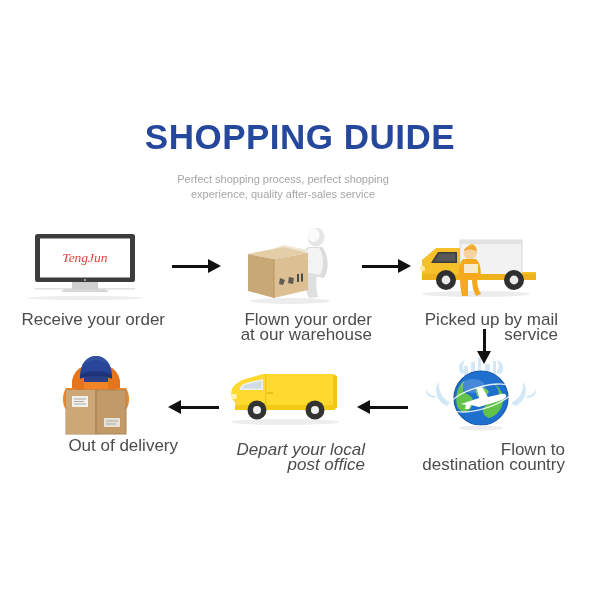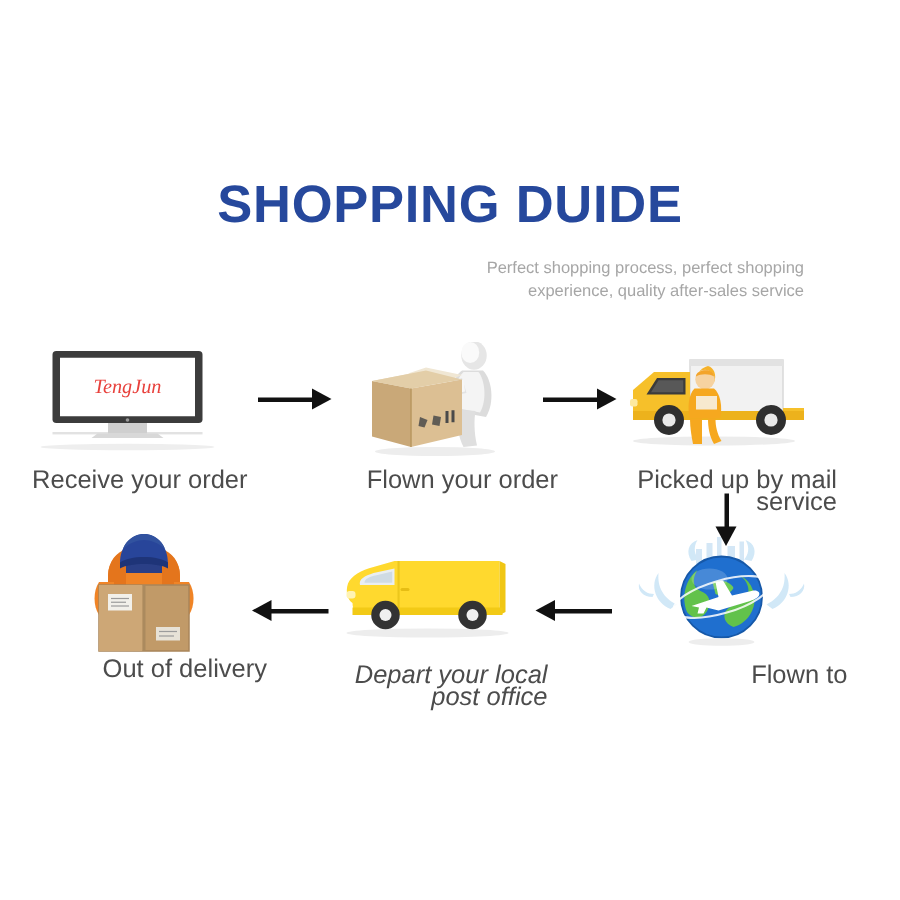--- a/index.html
+++ b/index.html
@@ -31,24 +31,25 @@
     font-weight: bold;
     letter-spacing: 0.5px;
     color: #26489c;
     line-height: 40px;
   }
   .subtitle {
     position: absolute;
     left: 0;
     top: 172px;
     width: 536px;
-    text-align: right;
+    text-align: center;
     font-size: 11px;
     color: #a6a6a6;
     line-height: 15px;
+    padding-left: 15px;
   }
   .subtitle span { display: block; }
 
   
   .step {
     position: absolute;
     width: 160px;
     text-align: right;
   }
   .step-art {
@@ -177,20 +178,21 @@
         <g fill="#4a4a4a">
           <path d="M68 50 l5 2 -2 5 -4 -1 z" opacity="0.85"></path>
           <path d="M77 49 l5 1 -1 6 -5 -1 z" opacity="0.85"></path>
           <rect x="85" y="46" width="2" height="8"></rect>
           <rect x="89" y="45.5" width="2" height="8"></rect>
         </g>
       </svg>
     </div>
     <div class="step-label">
       <span>Flown your order</span>
+      <span>at our warehouse</span>
     </div>
   </div>
 
   <div class="step" id="step-3">
     <div class="step-art">
       <svg class="art-svg" width="160" height="78" viewBox="0 0 160 78">
         <ellipse cx="78" cy="66" rx="54" ry="3" fill="#ececec"></ellipse>
 
         <rect x="62" y="12" width="62" height="38" fill="#f2f2f2" stroke="#d9d9d9" stroke-width="1"></rect>
         <rect x="62" y="12" width="62" height="4" fill="#e2e2e2"></rect>
@@ -256,20 +258,21 @@
         <ellipse cx="76" cy="40" rx="33" ry="11" fill="none" stroke="#ffffff" stroke-width="1.4" opacity="0.85" transform="rotate(-16 76 40)"></ellipse>
 
         <g fill="#ffffff">
           <path d="M56 46 L74 40 L72 30 L77 29 L83 39 L96 36 C100 35 102 37 101 39 C100 41 97 42 94 43 L74 49 L66 47 L64 51 L60 51 L61 47 Z"></path>
         </g>
         <ellipse cx="76" cy="70" rx="22" ry="2.5" fill="#ededed"></ellipse>
       </svg>
     </div>
     <div class="step-label">
       <span>Flown to</span>
+      <span>destination country</span>
     </div>
   </div>
 
   <div class="step" id="step-5">
     <div class="step-art">
       <svg class="art-svg" width="160" height="78" viewBox="0 0 160 78">
         <ellipse cx="80" cy="64" rx="54" ry="3" fill="#ededed"></ellipse>
 
         <path d="M30 44 C27 42 25 37 27 31 C29 26 36 22 44 20 L58 16 L128 16 L128 52 L36 52 C32 52 30 48 30 44 Z" fill="#ffd92e"></path>
         <path d="M128 16 L132 18 L132 50 L128 52 Z" fill="#f0c614"></path>

